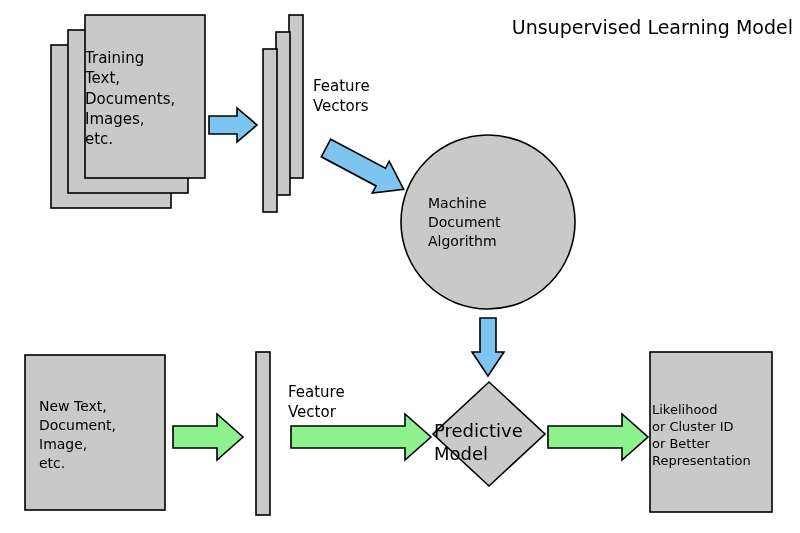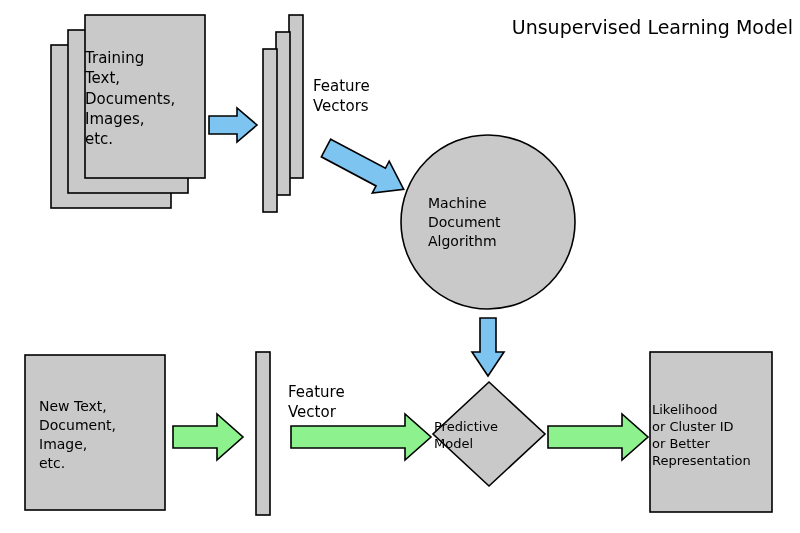--- a/index.html
+++ b/index.html
@@ -93,21 +93,21 @@
 Algorithm</div>
 
   <div class="label center" style="left:39px; top:397px; width:140px;">New Text,
 Document,
 Image,
 etc.</div>
 
   <div class="label" style="left:288px; top:382px; width:90px; font-size:15px;">Feature
 Vector</div>
 
-  <div class="label center" style="left:434px; top:419px; width:110px; font-size:13px; line-height:1.3;">Predictive
+  <div class="label center" style="left:434px; top:419px; width:110px; font-size:18px; line-height:1.3;">Predictive
 Model</div>
 
   <div class="label center" style="left:652px; top:402px; width:118px; font-size:13px; line-height:1.3;">Likelihood
 or Cluster ID
 or Better
 Representation</div>
 
 </div>
 
 </body></html>

